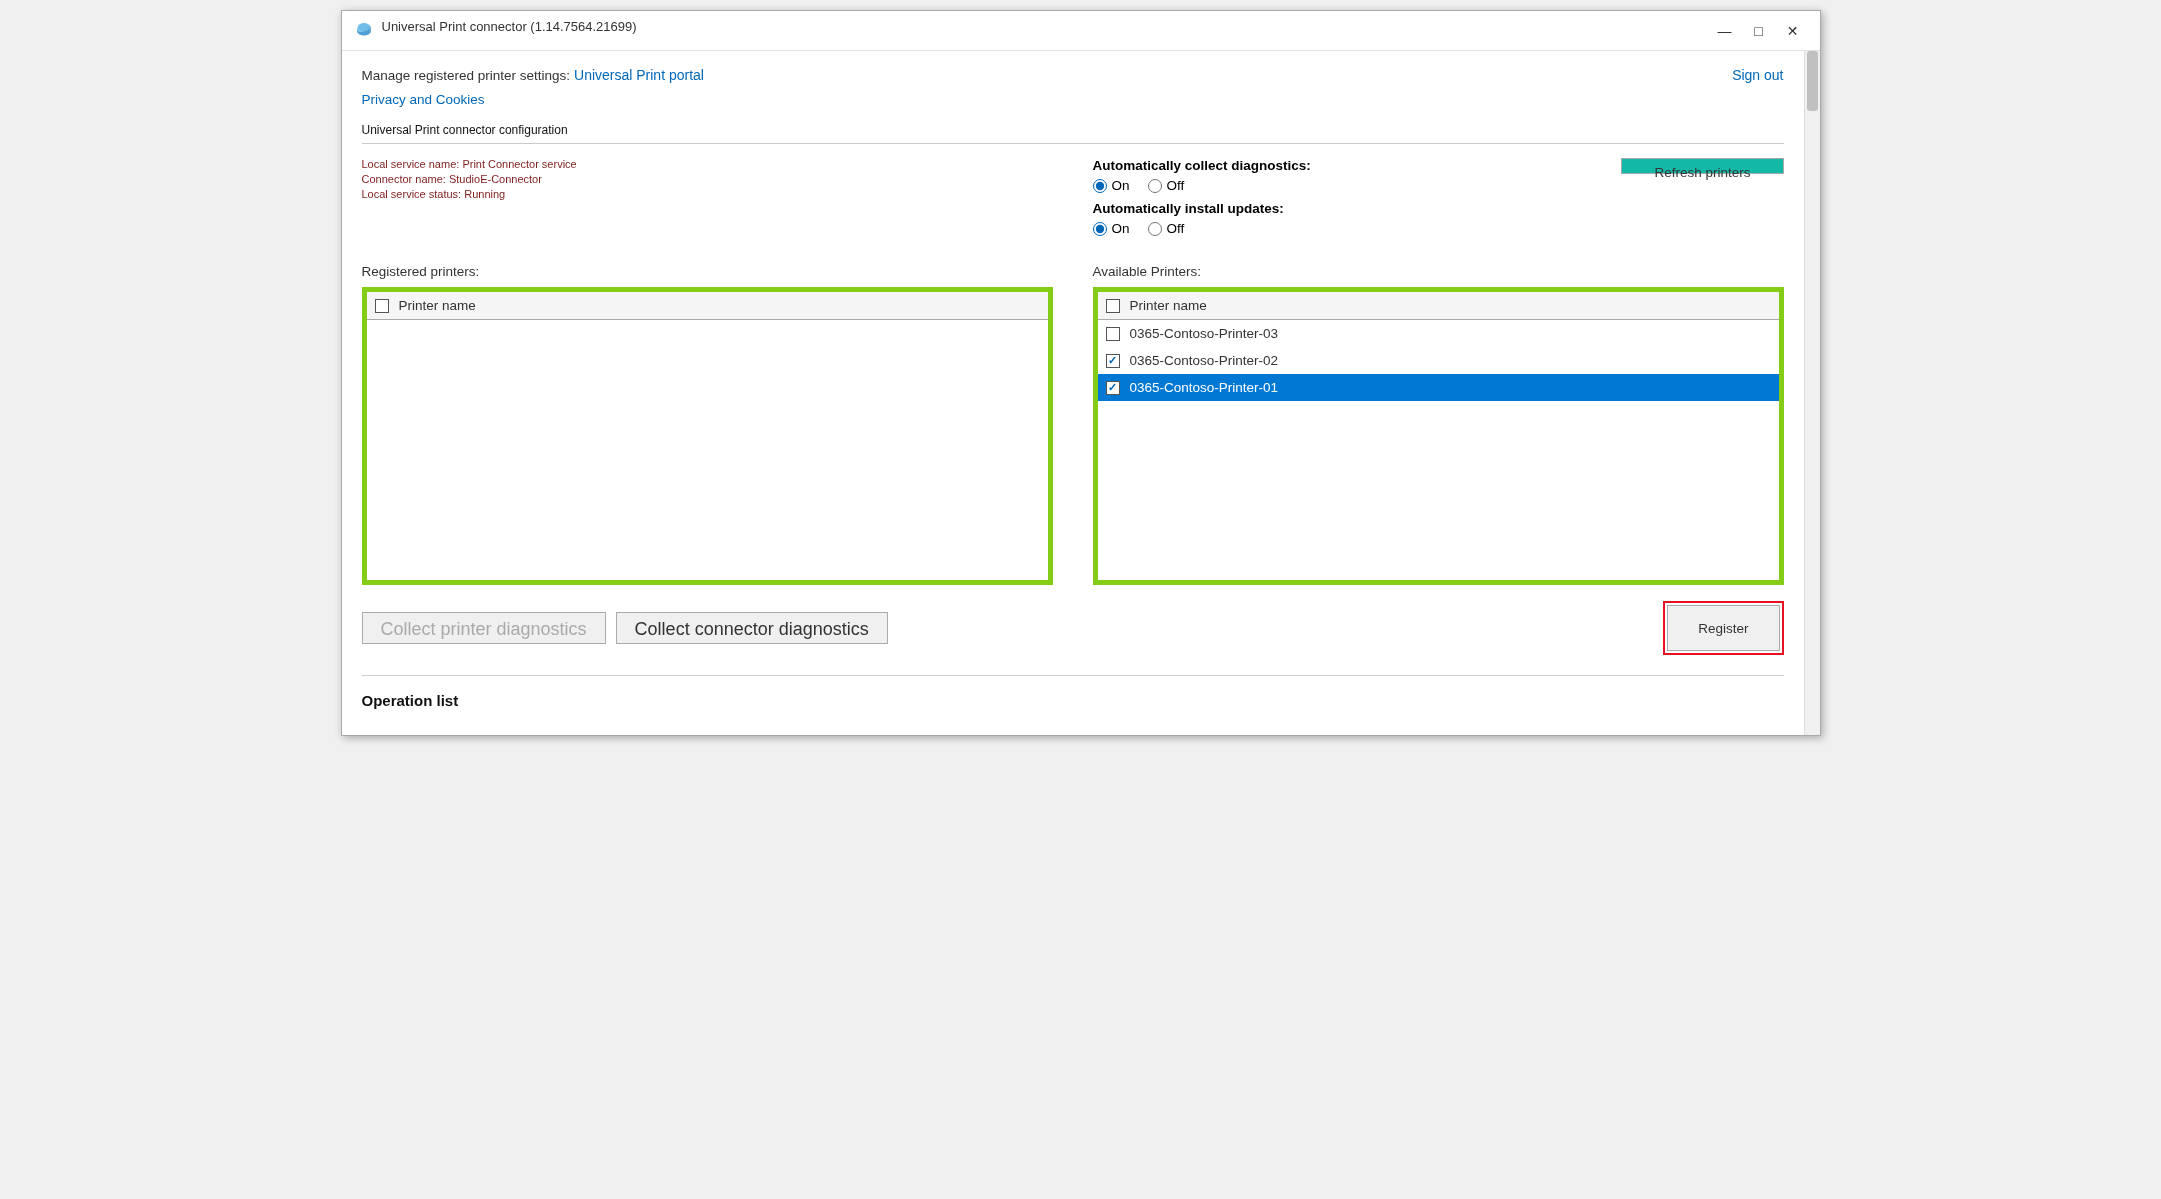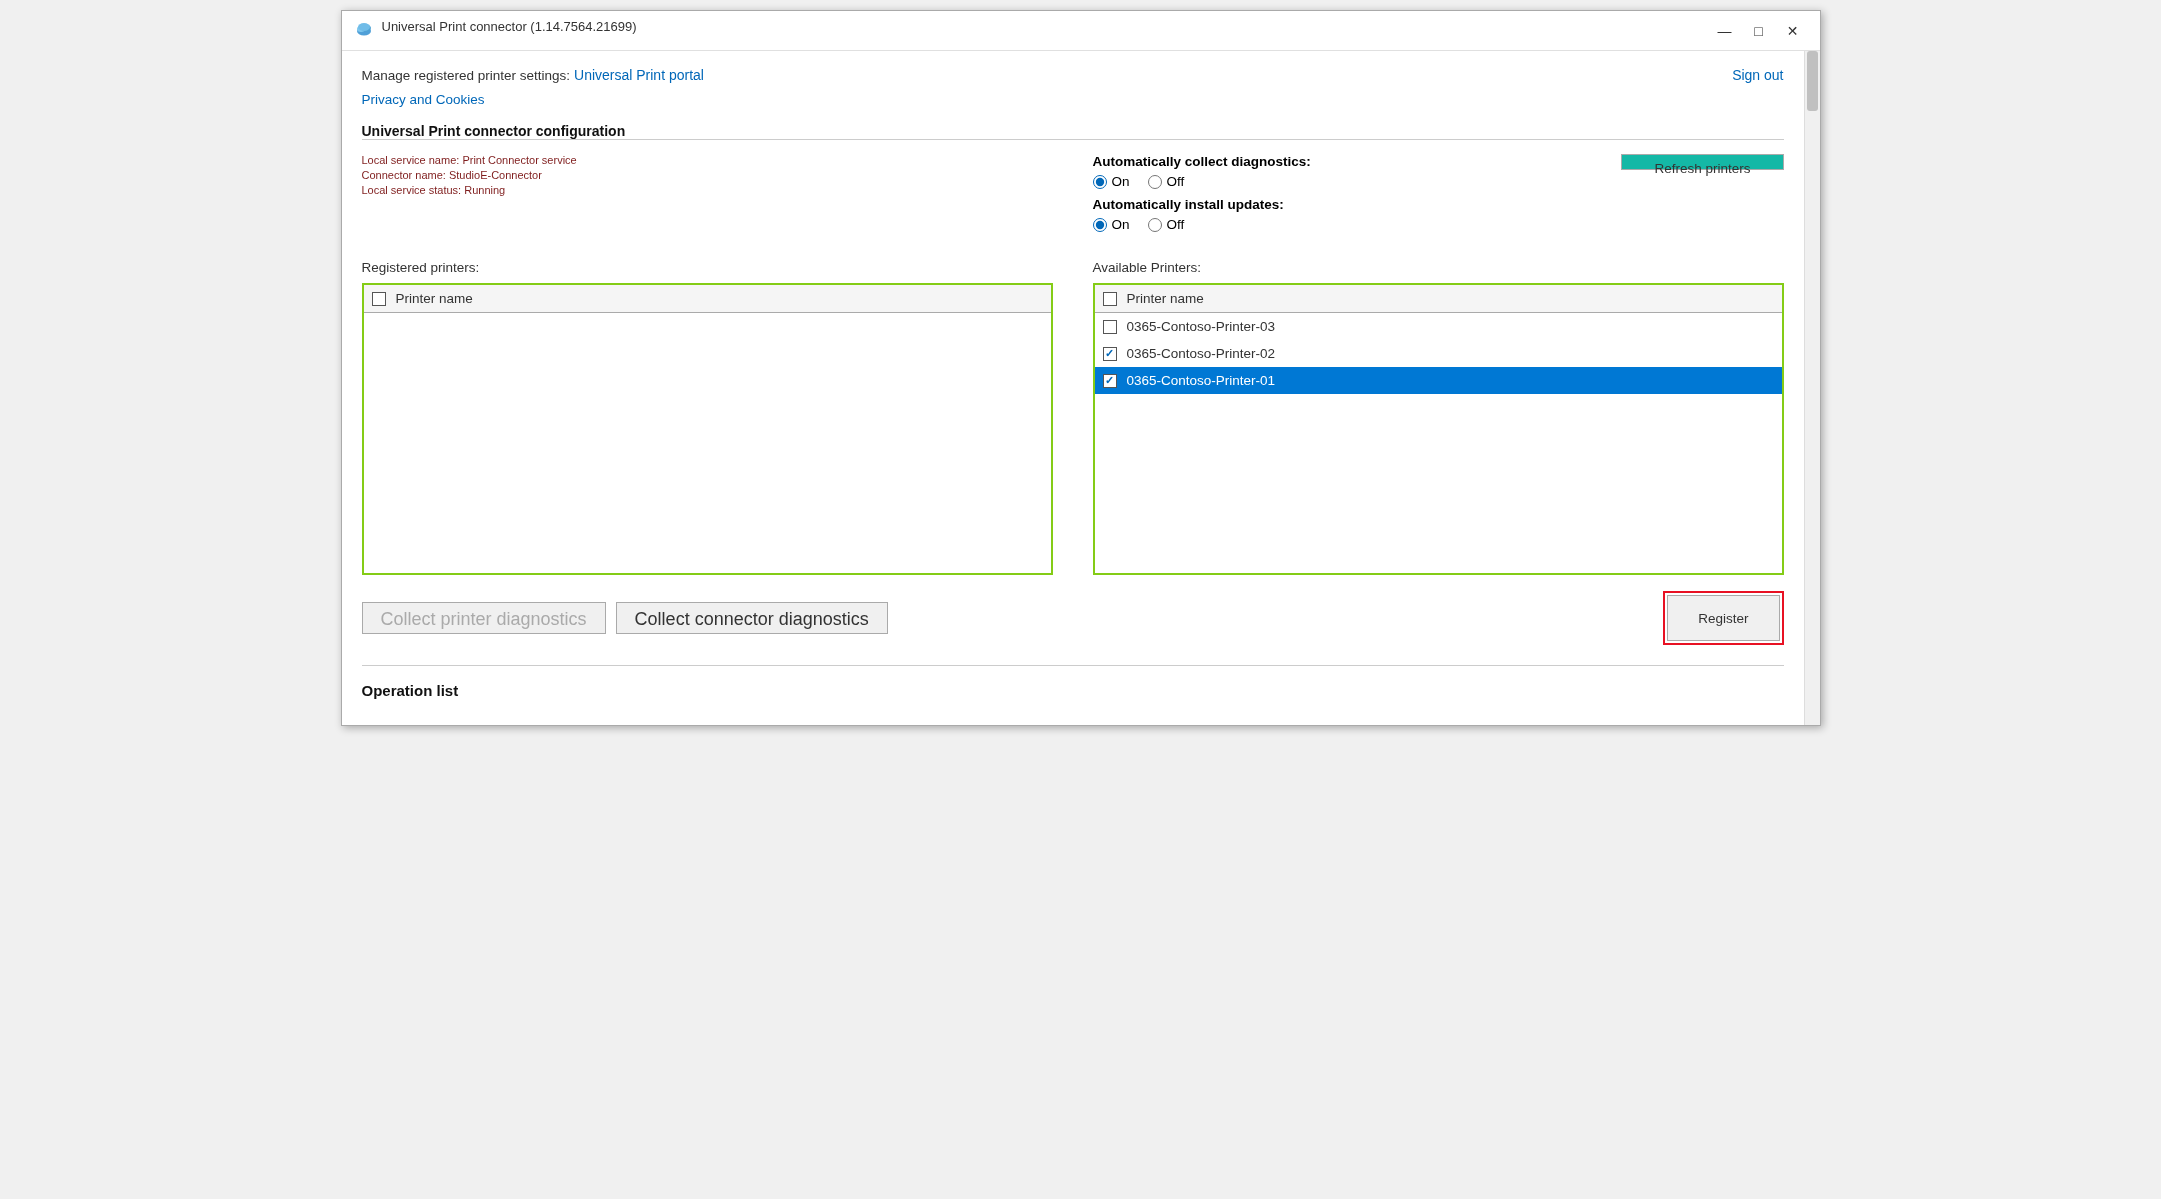--- a/index.html
+++ b/index.html
@@ -93,24 +93,25 @@
     }
     .privacy-link {
       color: #0067b8;
       text-decoration: none;
       cursor: pointer;
       font-size: 13.5px;
       display: inline-block;
       margin-bottom: 16px;
     }
     .section-title {
-      font-size: 14px;
-      font-weight: bold;
+      font-size: 12px;
+      font-weight: normal;
       color: #111;
       border-bottom: 1px solid #ccc;
+      padding-bottom: 6px;
       margin-bottom: 14px;
     }
     .config-grid {
       display: flex;
       gap: 40px;
       margin-bottom: 20px;
     }
     .config-left {
       flex: 1;
     }
@@ -173,21 +174,21 @@
     }
     .printer-panel {
       flex: 1;
     }
     .printer-panel-label {
       font-size: 13.5px;
       color: #333;
       margin-bottom: 8px;
     }
     .printer-table {
-      border: 2px solid #84cc16;
+      border: 5px solid #84cc16;
       width: 100%;
     }
     .printer-table-header {
       display: flex;
       align-items: center;
       background: #f5f5f5;
       border-bottom: 1px solid #aaa;
       padding: 6px 8px;
       gap: 10px;
     }

